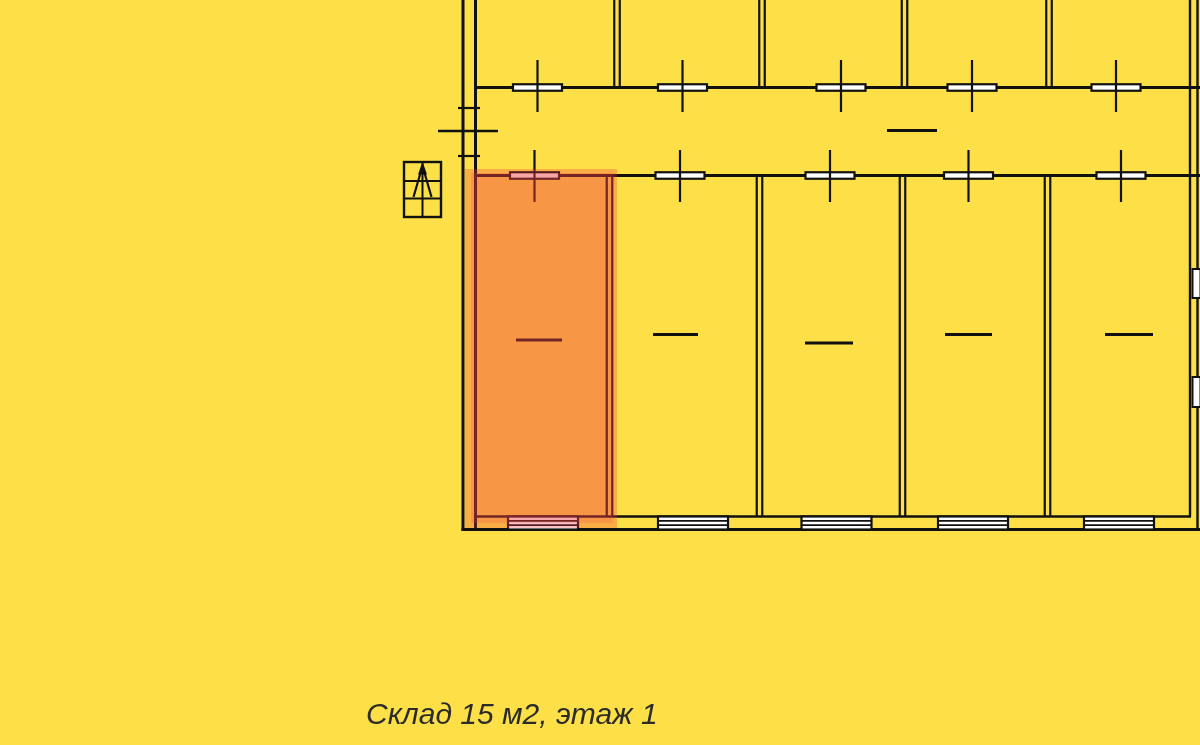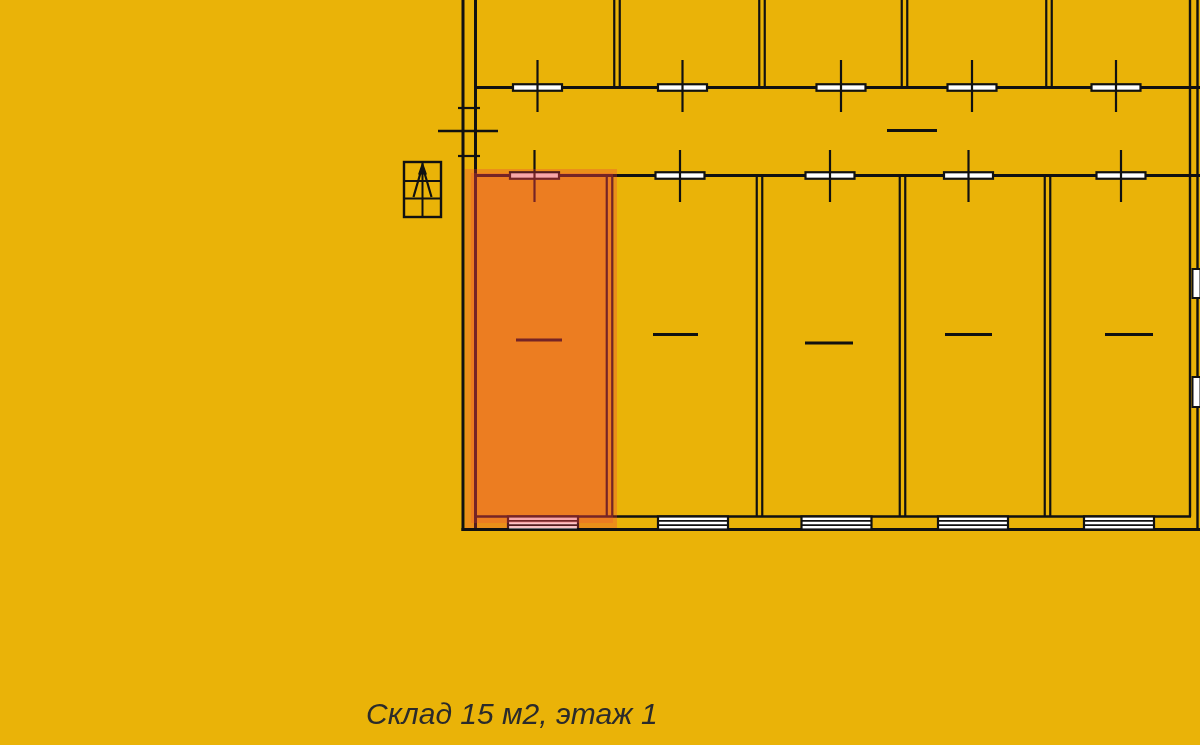--- a/index.html
+++ b/index.html
@@ -1,17 +1,17 @@
 <!DOCTYPE html>
 <html><head>
 <meta charset="utf-8">
 <style>
   html,body{margin:0;padding:0;background:#ffffff;}
   body{width:1200px;height:745px;overflow:hidden;font-family:"Liberation Sans",sans-serif;}
-  .canvas{position:relative;width:1200px;height:745px;background:#eab308;}
+  .canvas{position:relative;width:1200px;height:745px;background:#fde047;}
   #plan-svg{position:absolute;left:0;top:0;}
   .caption{
     position:absolute;left:366px;top:697px;
     font-family:"Liberation Sans",sans-serif;
     font-style:italic;font-size:30px;line-height:34px;
     color:#2b2b2b;white-space:nowrap;
   }
 </style>
 </head>
 <body>

